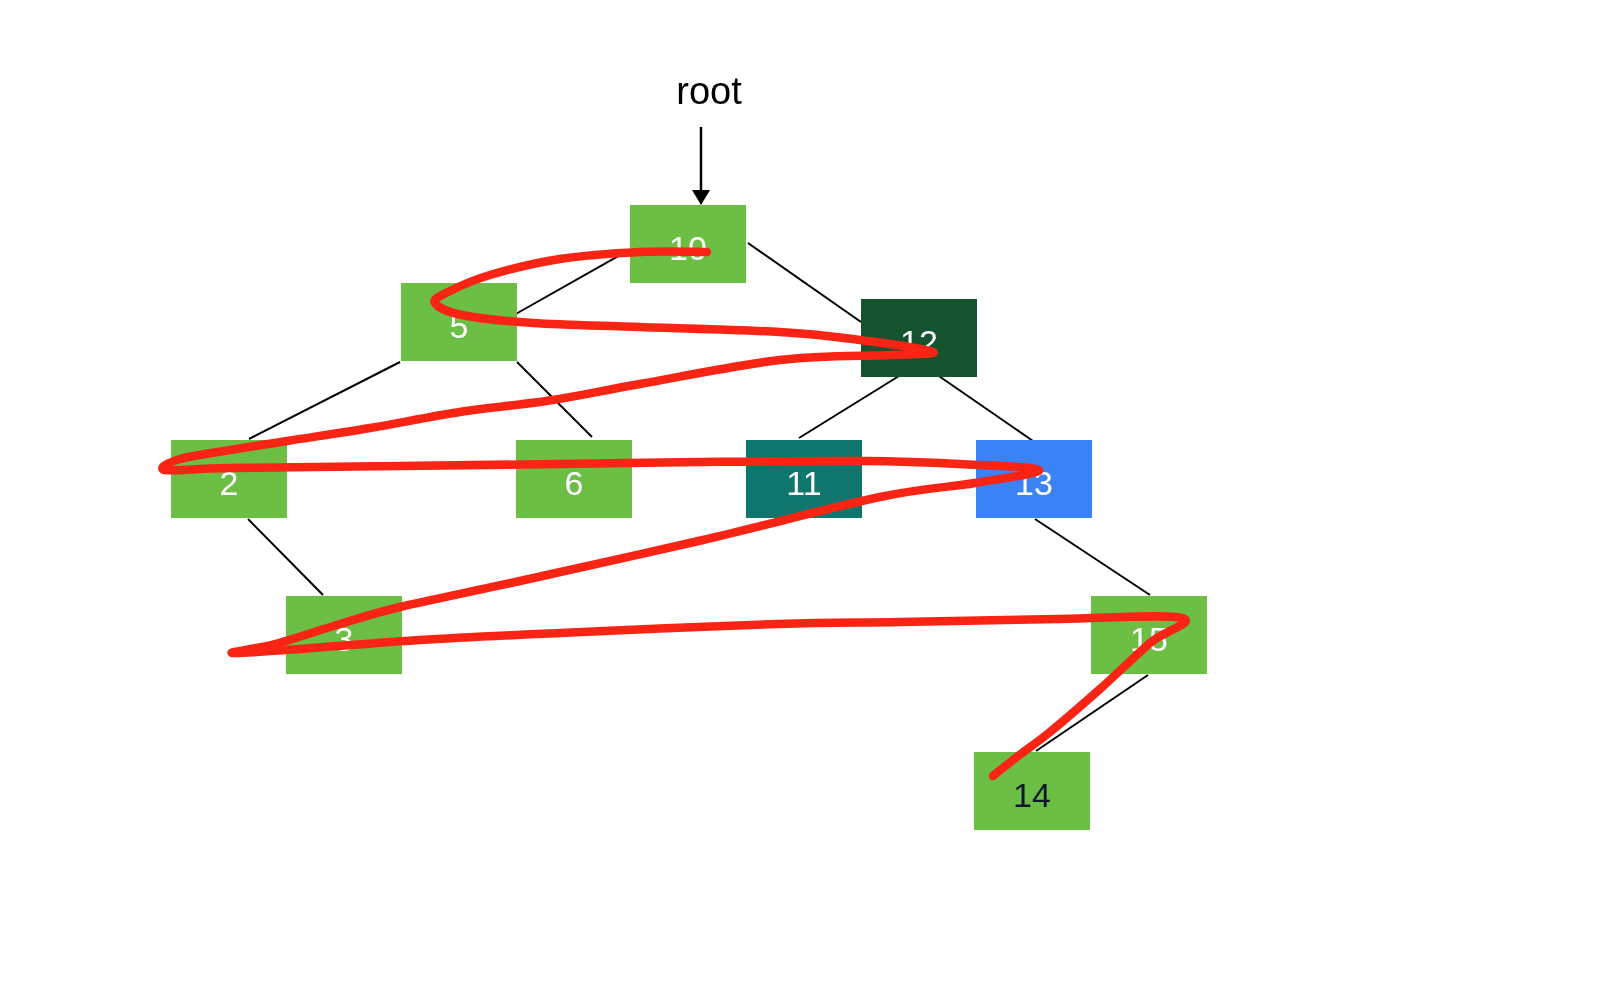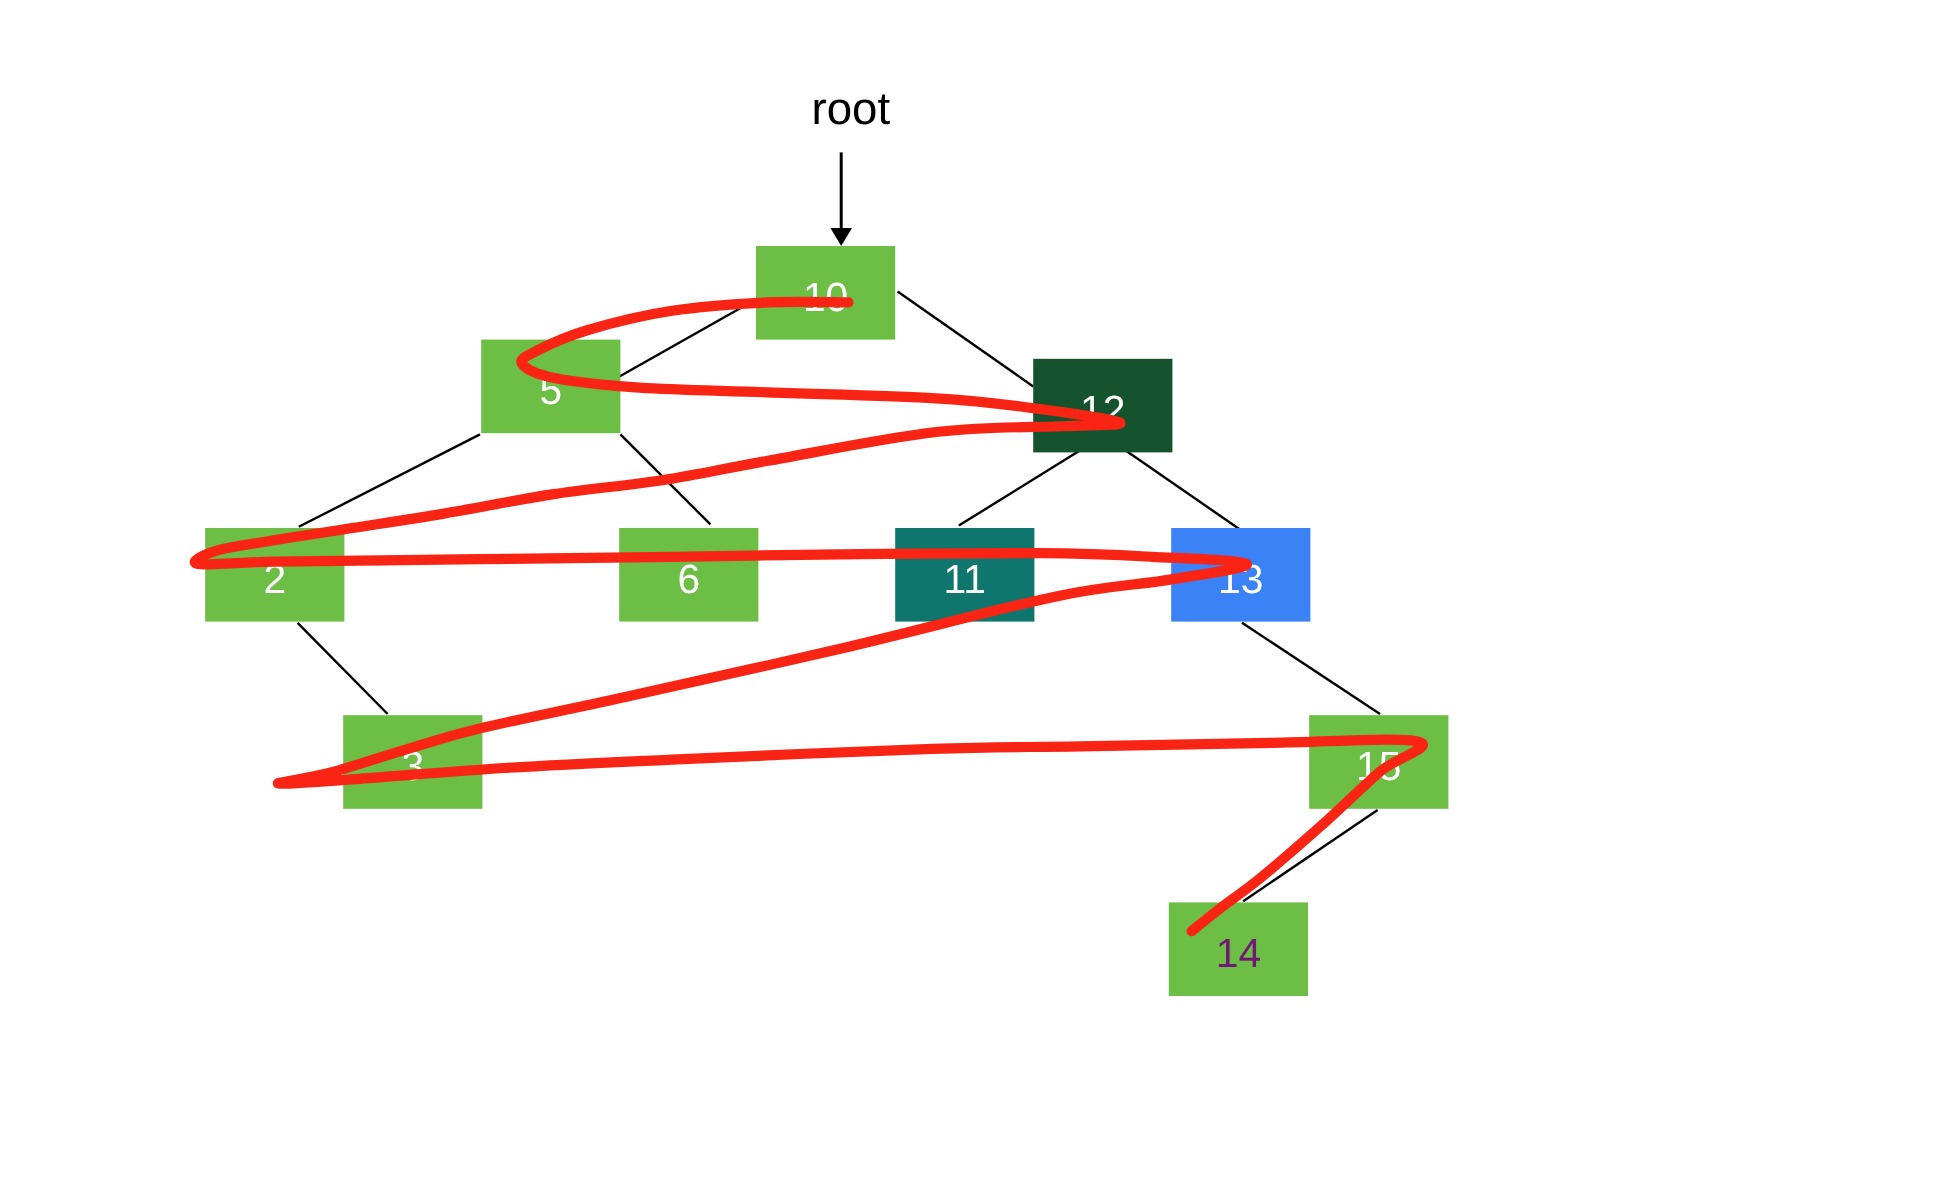--- a/index.html
+++ b/index.html
@@ -66,21 +66,21 @@
       </div>
       <div class="node" style="left: 976px; top: 440px; width: 116px; height: 78px; background: #3b82f6; color: rgb(255, 255, 255);">
         <span>13</span>
       </div>
       <div class="node" style="left: 286px; top: 596px; width: 116px; height: 78px; background: rgb(108, 190, 69); color: rgb(255, 255, 255);">
         <span>3</span>
       </div>
       <div class="node" style="left: 1091px; top: 596px; width: 116px; height: 78px; background: rgb(108, 190, 69); color: rgb(255, 255, 255);">
         <span>15</span>
       </div>
-      <div class="node" style="left: 974px; top: 752px; width: 116px; height: 78px; background: rgb(108, 190, 69); color: #701a75;">
+      <div class="node" style="left: 974px; top: 752px; width: 116px; height: 78px; background: rgb(108, 190, 69); color: #0f172a;">
         <span>14</span>
       </div>
     </div>
   <div class="root-label" style="left: 689px; top: 72px;">root</div>
   <svg id="trace-layer" class="layer" width="1618" height="984" viewBox="0 0 1618 984" xmlns="http://www.w3.org/2000/svg">
       <path d="M707 252C695.8 252.0 664.5 250.8 640 252C615.5 253.2 585.0 255.2 560 259C535.0 262.8 508.7 269.5 490 275C471.3 280.5 457.2 287.3 448 292C438.8 296.7 432.7 299.2 435 303C437.3 306.8 445.7 311.7 462 315C478.3 318.3 503.3 321.0 533 323C562.7 325.0 598.8 325.5 640 327C681.2 328.5 743.3 329.8 780 332C816.7 334.2 834.5 336.7 860 340C885.5 343.3 928.0 349.5 933 352C938.0 354.5 915.5 353.7 890 355C864.5 356.3 821.7 355.2 780 360C738.3 364.8 677.8 377.3 640 384C602.2 390.7 583.0 395.3 553 400C523.0 404.7 490.5 407.3 460 412C429.5 416.7 398.8 423.2 370 428C341.2 432.8 310.3 437.3 287 441C263.7 444.7 247.8 447.0 230 450C212.2 453.0 190.8 455.7 180 459C169.2 462.3 156.7 468.5 165 470C173.3 471.5 190.8 468.7 230 468C269.2 467.3 345.0 466.7 400 466C455.0 465.3 510.0 464.7 560 464C610.0 463.3 649.2 462.5 700 462C750.8 461.5 821.7 460.7 865 461C908.3 461.3 931.0 462.5 960 464C989.0 465.5 1036.5 466.8 1039 470C1041.5 473.2 1001.5 478.5 975 483C948.5 487.5 925.3 487.5 880 497C834.7 506.5 763.0 526.0 703 540C643.0 554.0 570.5 569.8 520 581C469.5 592.2 430.0 599.8 400 607C370.0 614.2 360.8 617.8 340 624C319.2 630.2 293.0 639.2 275 644C257.0 648.8 227.8 652.2 232 653C236.2 653.8 268.7 651.2 300 649C331.3 646.8 376.7 642.7 420 640C463.3 637.3 500.5 635.7 560 633C619.5 630.3 720.3 625.8 777 624C833.7 622.2 852.8 622.8 900 622C947.2 621.2 1013.0 619.7 1060 619C1107.0 618.3 1167.0 614.0 1182 618C1197.0 622.0 1163.7 631.2 1150 643C1136.3 654.8 1116.7 674.2 1100 689C1083.3 703.8 1063.7 720.8 1050 732C1036.3 743.2 1027.5 748.7 1018 756C1008.5 763.3 997.2 772.7 993 776" fill="none" stroke="#fa2414" stroke-width="8.5" stroke-linecap="round" stroke-linejoin="round"></path>
     </svg>
 </div>
 
 </body></html>

